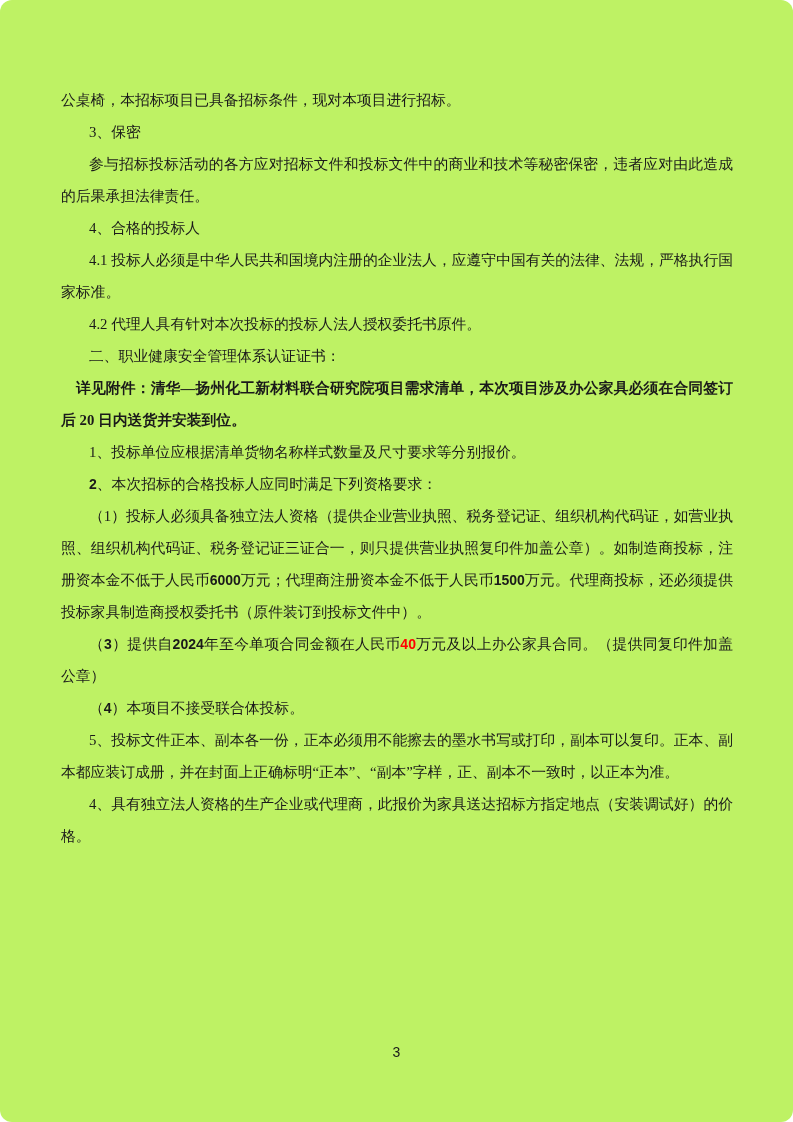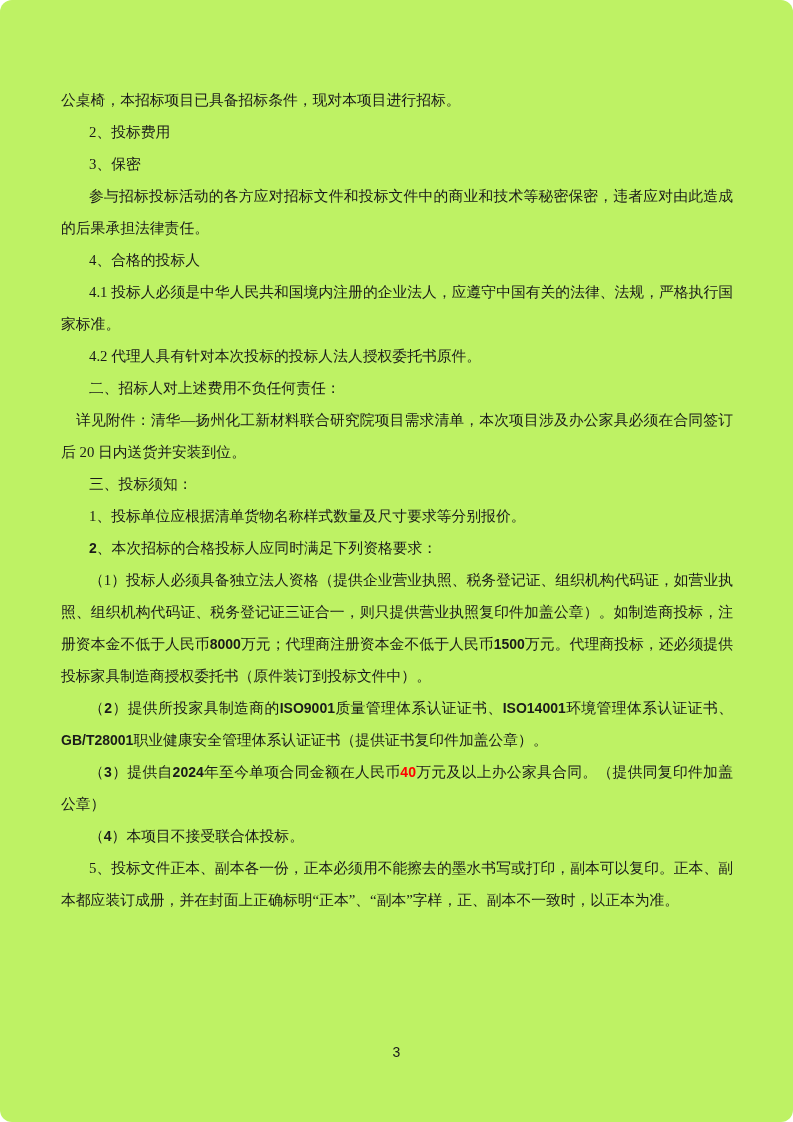--- a/index.html
+++ b/index.html
@@ -31,21 +31,21 @@
     width: 672px;
   }
   p.para {
     margin: 0;
     font-size: 14.8px;
     line-height: 32px;
     text-align: justify;
     letter-spacing: 0;
   }
   p.indent-std  { text-indent: 28px; }
-  p.indent-sm   { text-indent: 15px; }
+  p.indent-sm   { text-indent: 15px; font-weight: bold; }
   p.indent-none { text-indent: 0; }
   .run-cn { }
   .run-num, .run-numRed {
     font-family: "Liberation Sans", "DejaVu Sans", sans-serif;
     font-weight: 700;
     font-size: 14px;
     white-space: nowrap;
   }
   .run-numRed { color: #ff0000; margin-top: 7px; }
   .page-number {
@@ -59,31 +59,29 @@
     line-height: 32px;
     color: #1a1a1a;
   }
 </style>
 </head>
 <body>
 
 <div class="doc-page">
   <div class="doc-body">
       <p class="para indent-none"><span class="run-cn">公桌椅，本招标项目已具备招标条件，现对本项目进行招标。</span></p>
-      <p class="para indent-std"><span class="run-cn">2、投标费用</span></p>
       <p class="para indent-std"><span class="run-cn">3、保密</span></p>
       <p class="para indent-std"><span class="run-cn">参与招标投标活动的各方应对招标文件和投标文件中的商业和技术等秘密保密，违者应对由此造成的后果承担法律责任。</span></p>
       <p class="para indent-std"><span class="run-cn">4、合格的投标人</span></p>
       <p class="para indent-std"><span class="run-cn">4.1 投标人必须是中华人民共和国境内注册的企业法人，应遵守中国有关的法律、法规，严格执行国家标准。</span></p>
       <p class="para indent-std"><span class="run-cn">4.2 代理人具有针对本次投标的投标人法人授权委托书原件。</span></p>
-      <p class="para indent-std"><span class="run-cn">二、招标人对上述费用不负任何责任：</span></p>
+      <p class="para indent-std"><span class="run-cn">二、职业健康安全管理体系认证证书：</span></p>
       <p class="para indent-sm"><span class="run-cn">详见附件：清华—扬州化工新材料联合研究院项目需求清单，本次项目涉及办公家具必须在合同签订后 20 日内送货并安装到位。</span></p>
-      <p class="para indent-std"><span class="run-cn">三、投标须知：</span></p>
       <p class="para indent-std"><span class="run-cn">1、投标单位应根据清单货物名称样式数量及尺寸要求等分别报价。</span></p>
       <p class="para indent-std"><span class="run-num">2</span><span class="run-cn">、本次招标的合格投标人应同时满足下列资格要求：</span></p>
-      <p class="para indent-std"><span class="run-cn">（1）投标人必须具备独立法人资格（提供企业营业执照、税务登记证、组织机构代码证，如营业执照、组织机构代码证、税务登记证三证合一，则只提供营业执照复印件加盖公章）。如制造商投标，注册资本金不低于人民币</span><span class="run-num">8000</span><span class="run-cn">万元；代理商注册资本金不低于人民币</span><span class="run-num">1500</span><span class="run-cn">万元。代理商投标，还必须提供投标家具制造商授权委托书（原件装订到投标文件中）。</span></p>
-      <p class="para indent-std"><span class="run-cn">（</span><span class="run-num">2</span><span class="run-cn">）提供所投家具制造商的</span><span class="run-num">ISO9001</span><span class="run-cn">质量管理体系认证证书、</span><span class="run-num">ISO14001</span><span class="run-cn">环境管理体系认证证书、</span><span class="run-num">GB/T28001</span><span class="run-cn">职业健康安全管理体系认证证书（提供证书复印件加盖公章）。</span></p>
+      <p class="para indent-std"><span class="run-cn">（1）投标人必须具备独立法人资格（提供企业营业执照、税务登记证、组织机构代码证，如营业执照、组织机构代码证、税务登记证三证合一，则只提供营业执照复印件加盖公章）。如制造商投标，注册资本金不低于人民币</span><span class="run-num">6000</span><span class="run-cn">万元；代理商注册资本金不低于人民币</span><span class="run-num">1500</span><span class="run-cn">万元。代理商投标，还必须提供投标家具制造商授权委托书（原件装订到投标文件中）。</span></p>
       <p class="para indent-std"><span class="run-cn">（</span><span class="run-num">3</span><span class="run-cn">）提供自</span><span class="run-num">2024</span><span class="run-cn">年至今单项合同金额在人民币</span><span class="run-numRed">40</span><span class="run-cn">万元及以上办公家具合同。（提供同复印件加盖公章）</span></p>
       <p class="para indent-std"><span class="run-cn">（</span><span class="run-num">4</span><span class="run-cn">）本项目不接受联合体投标。</span></p>
       <p class="para indent-std"><span class="run-cn">5、投标文件正本、副本各一份，正本必须用不能擦去的墨水书写或打印，副本可以复印。正本、副本都应装订成册，并在封面上正确标明“正本”、“副本”字样，正、副本不一致时，以正本为准。</span></p>
+      <p class="para indent-std"><span class="run-cn">4、具有独立法人资格的生产企业或代理商，此报价为家具送达招标方指定地点（安装调试好）的价格。</span></p>
     </div>
   <div class="page-number">3</div>
 </div>
 
 </body></html>

